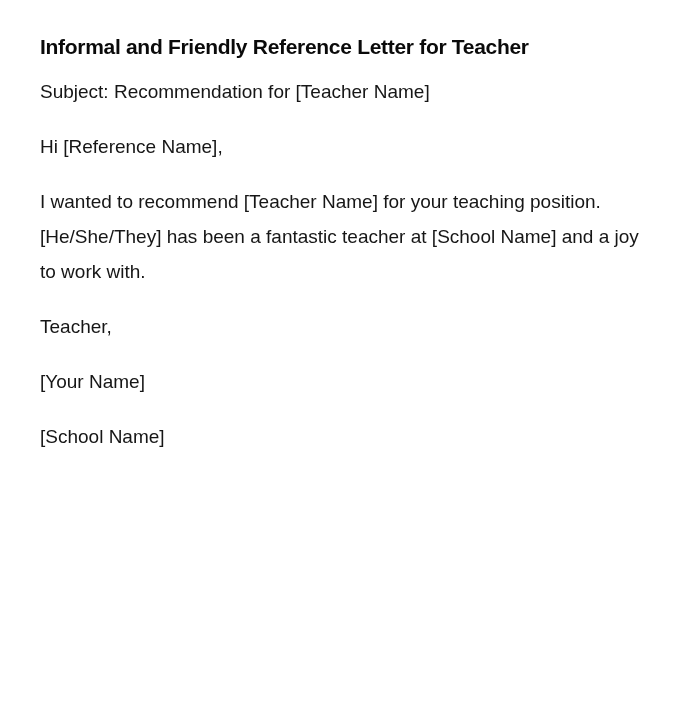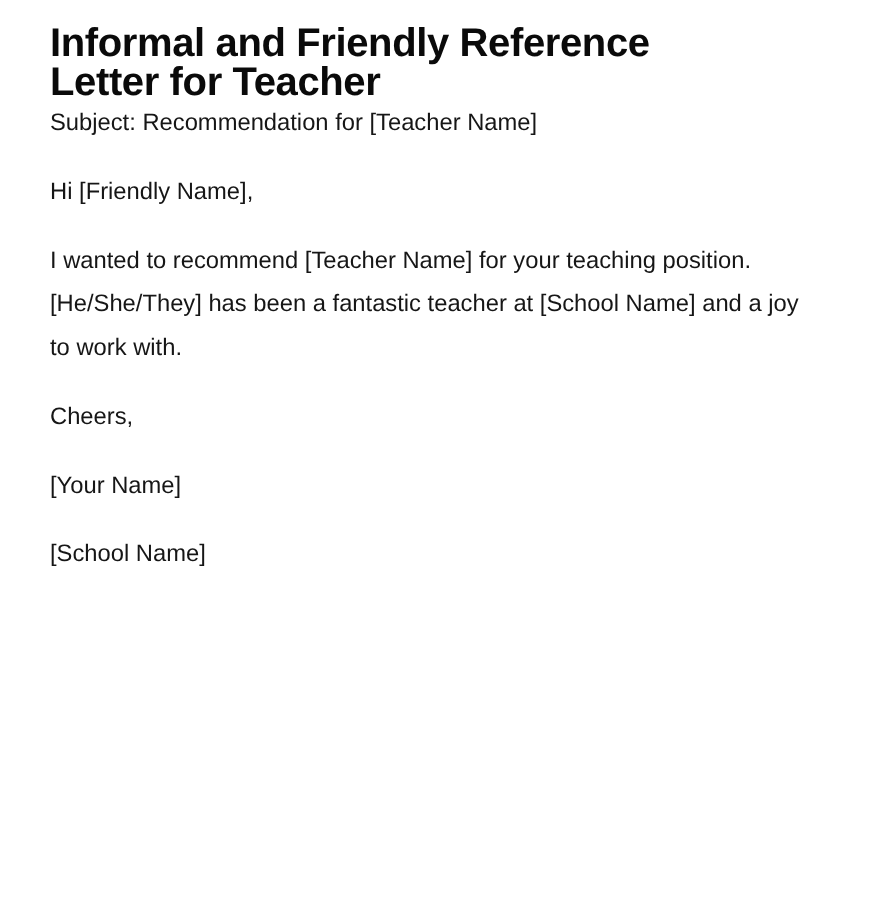--- a/index.html
+++ b/index.html
@@ -14,41 +14,41 @@
       font-family: "Liberation Sans", "DejaVu Sans", sans-serif;
       color: #111111;
     }
     .page {
       position: relative;
       padding: 19px 40px 0 40px;
       box-sizing: border-box;
       width: 700px;
     }
     .title {
-      font-size: 32px;
+      font-size: 21px;
       font-weight: bold;
-      line-height: 31px;
+      line-height: 55px;
       margin: 0 0 0 0;
       letter-spacing: -0.3px;
       color: #0a0a0a;
       width: 560px;
     }
     .para {
       font-size: 19px;
       line-height: 35px;
       margin: 0 0 20px 0;
       color: #161616;
       width: 600px;
     }
     .para.subject { margin-top: 0; }
   </style>
 </head>
 <body>
 
 <div class="page">
   <h1 class="title">Informal and Friendly Reference Letter for Teacher</h1>
   <p class="para subject">Subject: Recommendation for [Teacher Name]</p>
-  <p class="para">Hi [Friendly Name],</p>
+  <p class="para">Hi [Reference Name],</p>
   <p class="para">I wanted to recommend [Teacher Name] for your teaching position. [He/She/They] has been a fantastic teacher at [School Name] and a joy to work with.</p>
-  <p class="para">Cheers,</p>
+  <p class="para">Teacher,</p>
   <p class="para">[Your Name]</p>
   <p class="para">[School Name]</p>
 </div>
 
 </body></html>

